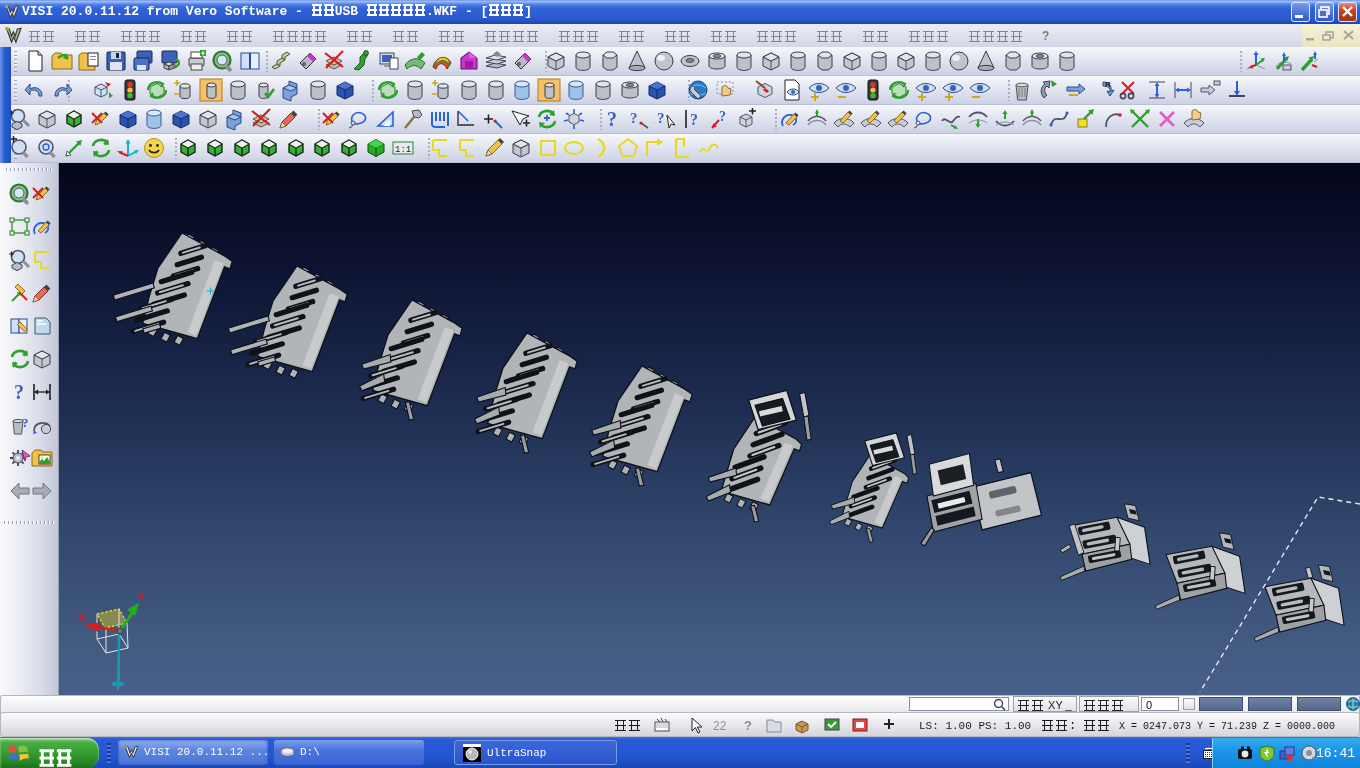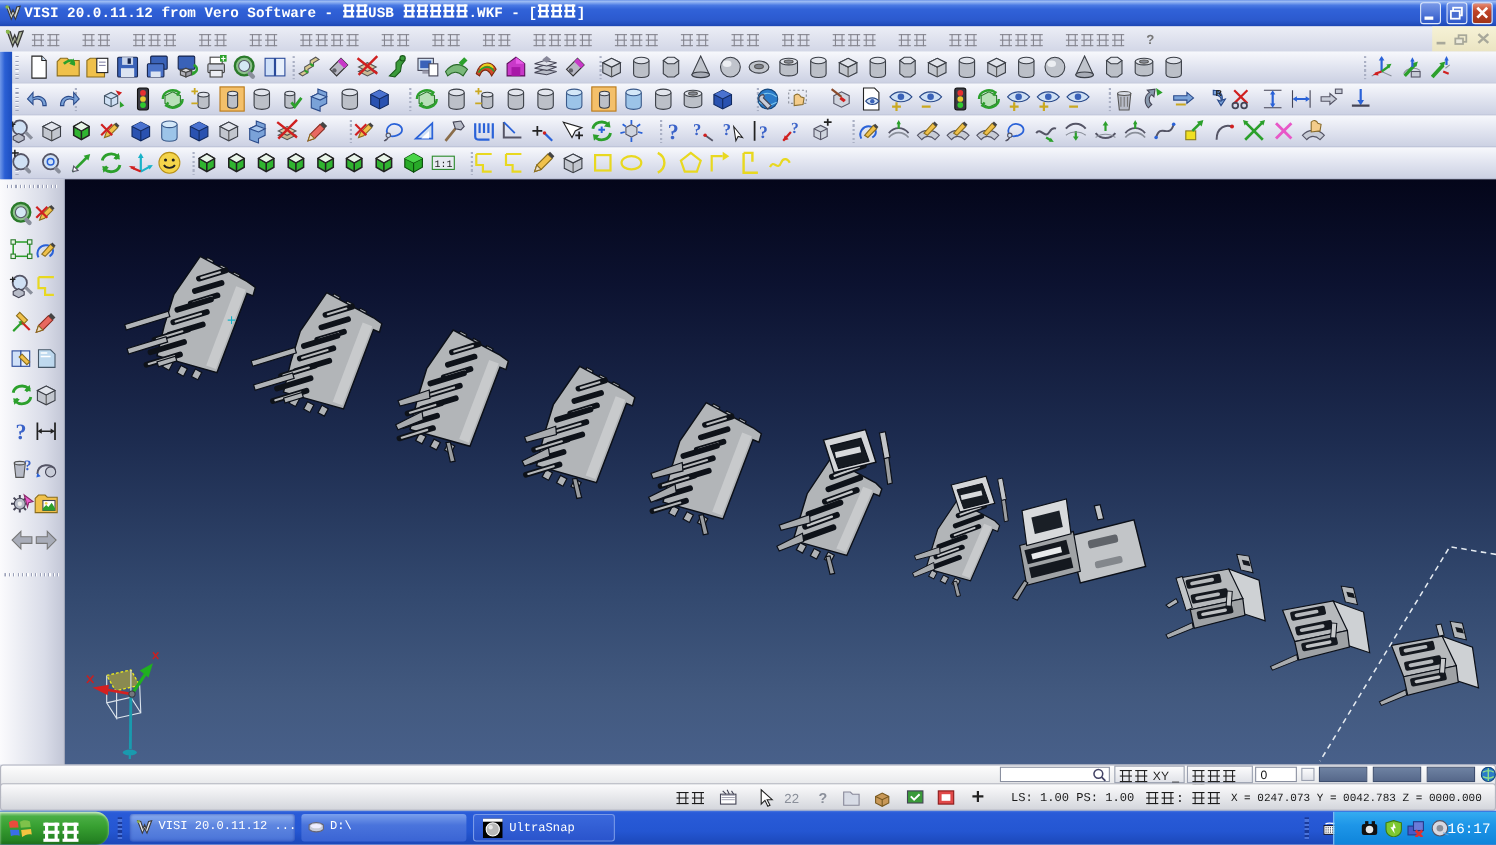--- a/index.html
+++ b/index.html
@@ -1437,21 +1437,21 @@
       </svg>
 <svg class="abs" style="left:850px;top:3px" width="18" height="18">
         <rect x="2" y="3" width="14" height="12" fill="#e04848" stroke="#8a1a1a"></rect>
         <rect x="5" y="6" width="8" height="6" fill="#fff"></rect>
       </svg>
 <svg class="abs" style="left:880px;top:3px" width="18" height="18">
         <path d="M8 3v10M3 8h10" stroke="#222" stroke-width="2"></path>
       </svg>
 <span class="abs" style="left:918px;top:7px;font-family:'Liberation Mono',monospace;font-size:11px;white-space:nowrap">LS: 1.00 PS: 1.00</span>
 <span class="abs" style="left:1040px;top:5px"><i class="hz"></i><i class="hz"></i><span style="font-family:'Liberation Mono',monospace">: </span><i class="hz"></i><i class="hz"></i></span>
-<span class="abs" style="left:1118px;top:8px;font-family:'Liberation Mono',monospace;font-size:10px;white-space:nowrap;letter-spacing:0px">X = 0247.073 Y = 0042.783 Z = 0000.000</span>
+<span class="abs" style="left:1118px;top:8px;font-family:'Liberation Mono',monospace;font-size:10px;white-space:nowrap;letter-spacing:0px">X = 0247.073 Y = 71.239 Z = 0000.000</span>
 </div>
 <div id="task" class="abs">
 <div id="start">
 <svg class="abs" style="left:7px;top:4px" width="24" height="22" viewBox="0 0 24 22">
           <g transform="rotate(-8 12 11)">
             <path d="M2 4 C5 2 8 3 10 4.5 L10 10 2 9z" fill="#e84c3c"></path>
             <path d="M12 5 C15 3.5 18 4 21 6 L21 11 12 10.5z" fill="#7ec24a"></path>
             <path d="M2 11 L10 12 10 17.5 C7 16.5 4 16 2 17z" fill="#3a6ee8"></path>
             <path d="M12 12.5 L21 13 21 18 C18 16.5 15 17.5 12 19z" fill="#f4c440"></path>
           </g>
@@ -1466,21 +1466,21 @@
         </svg>
         <span class="abs" style="left:26px;top:6px;font-family:'Liberation Mono',monospace;font-size:11px">VISI 20.0.11.12 ...</span>
       </div>
 <div class="tbtn" style="left:274px;width:150px;background:linear-gradient(#7ba0ec,#4a74dc 40%,#3a64d4)">
         <svg class="abs" style="left:6px;top:6px" width="16" height="13">
           <path d="M1 4 C4 1 11 1 14 4 L14 8 C11 11 4 11 1 8z" fill="#c8ccd8" stroke="#667"></path>
           <ellipse cx="7.5" cy="5" rx="5" ry="2" fill="#eef"></ellipse>
         </svg>
         <span class="abs" style="left:26px;top:6px;font-family:'Liberation Mono',monospace;font-size:11px">D:\</span>
       </div>
-<div class="tbtn" style="left:430px;width:129px;background:linear-gradient(#3a68dc,#2a54cc);border:1px solid #7a9ae8">
+<div class="tbtn" style="left:454px;width:163px;background:linear-gradient(#3a68dc,#2a54cc);border:1px solid #7a9ae8">
         <svg class="abs" style="left:8px;top:3px" width="18" height="18">
           <rect x="0" y="0" width="18" height="18" fill="#000"></rect>
           <rect x="0" y="0" width="18" height="3" fill="#fff"></rect>
           <circle cx="9" cy="10" r="6" fill="#b8b8b8" stroke="#fff"></circle>
           <circle cx="7" cy="8" r="2" fill="#e8e8e8"></circle>
         </svg>
         <span class="abs" style="left:32px;top:6px;font-family:'Liberation Mono',monospace;font-size:11px">UltraSnap</span>
       </div>
 <div class="abs" style="left:1186px;top:6px;width:4px;height:20px;background:repeating-linear-gradient(#1a3a9a 0 2px,#4a74dc 2px 4px)"></div>
 <svg class="abs" style="left:1203px;top:10px" width="16" height="12">
@@ -1502,15 +1502,15 @@
 <svg class="ticon" style="left:66px">
           <rect x="1" y="6" width="9" height="8" fill="#4a5ac8" stroke="#223a8a"></rect>
           <rect x="6" y="2" width="9" height="8" fill="#6a7ad8" stroke="#223a8a"></rect>
           <path d="M8 10l6 6M14 10l-6 6" stroke="#e03030" stroke-width="2.4"></path>
         </svg>
 <svg class="ticon" style="left:88px">
           <circle cx="8" cy="8" r="7" fill="#d8d8e0" stroke="#556"></circle>
           <circle cx="8" cy="8" r="3" fill="#8a8f9a"></circle>
           <path d="M11 12 C13 13 14 14 16 14" stroke="#5aa0e0" fill="none"></path>
         </svg>
-<span class="abs" style="left:103px;top:8px;font-family:'Liberation Mono',monospace;font-size:13px;color:#fff">16:17</span>
+<span class="abs" style="left:103px;top:8px;font-family:'Liberation Mono',monospace;font-size:13px;color:#fff">16:41</span>
 </div>
 </div>
 </div>
 </body></html>

